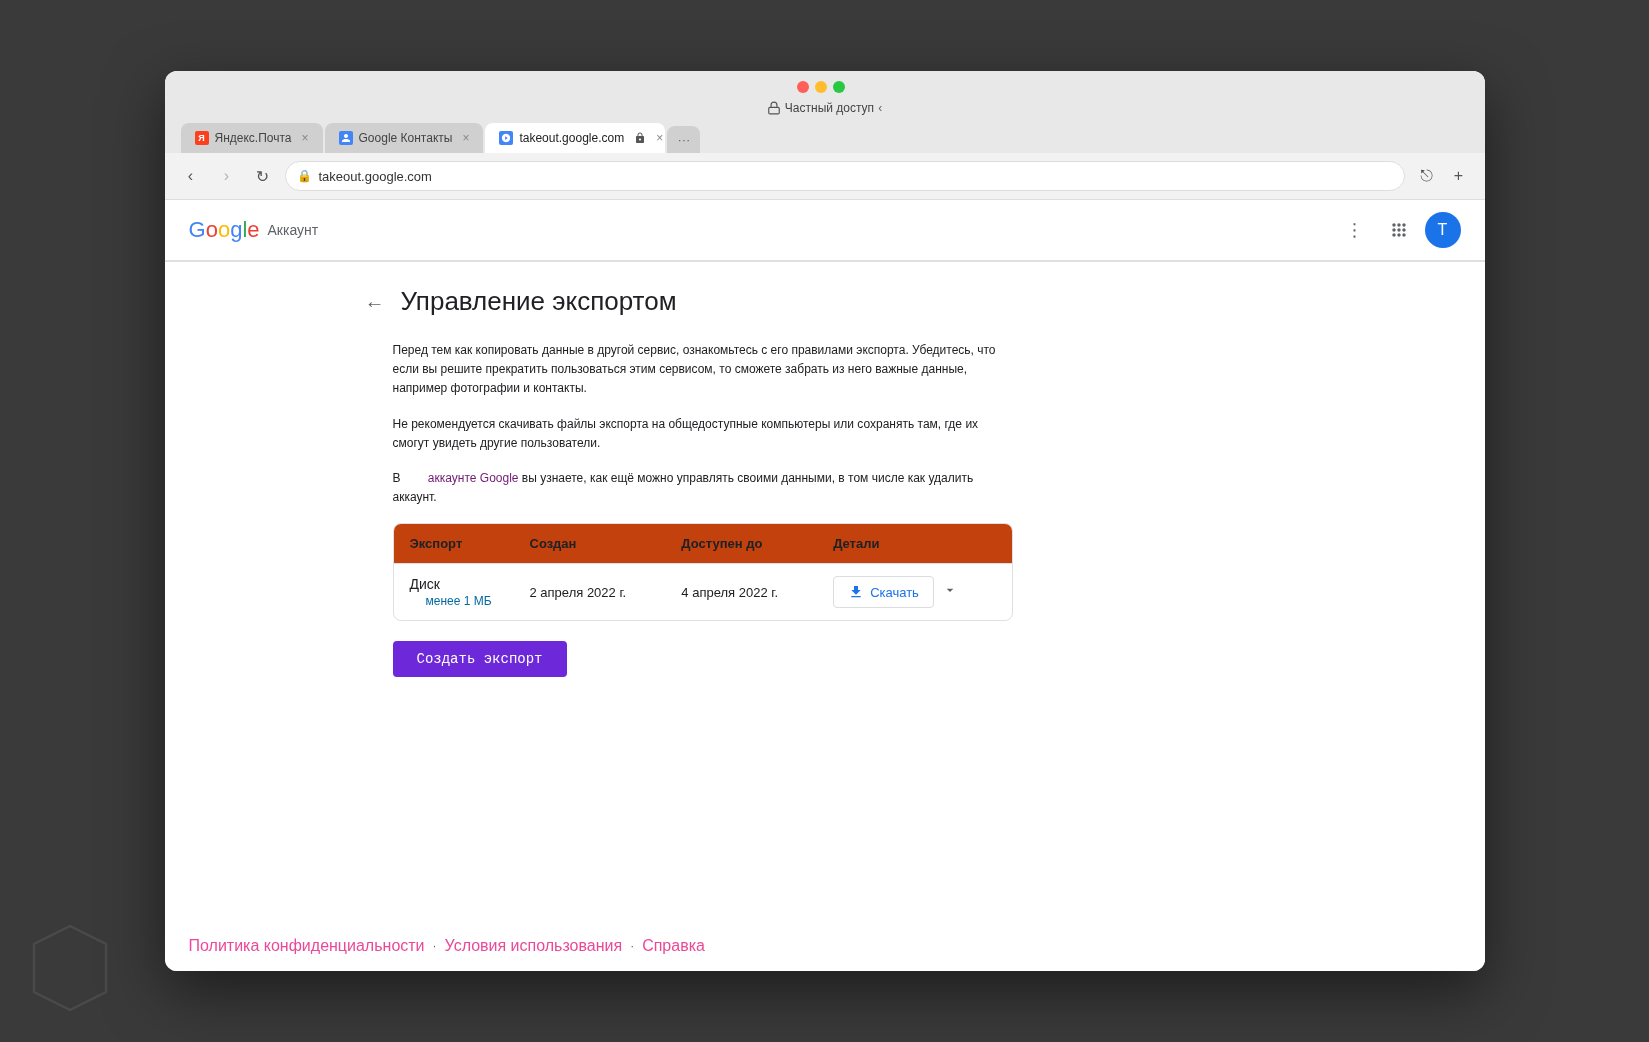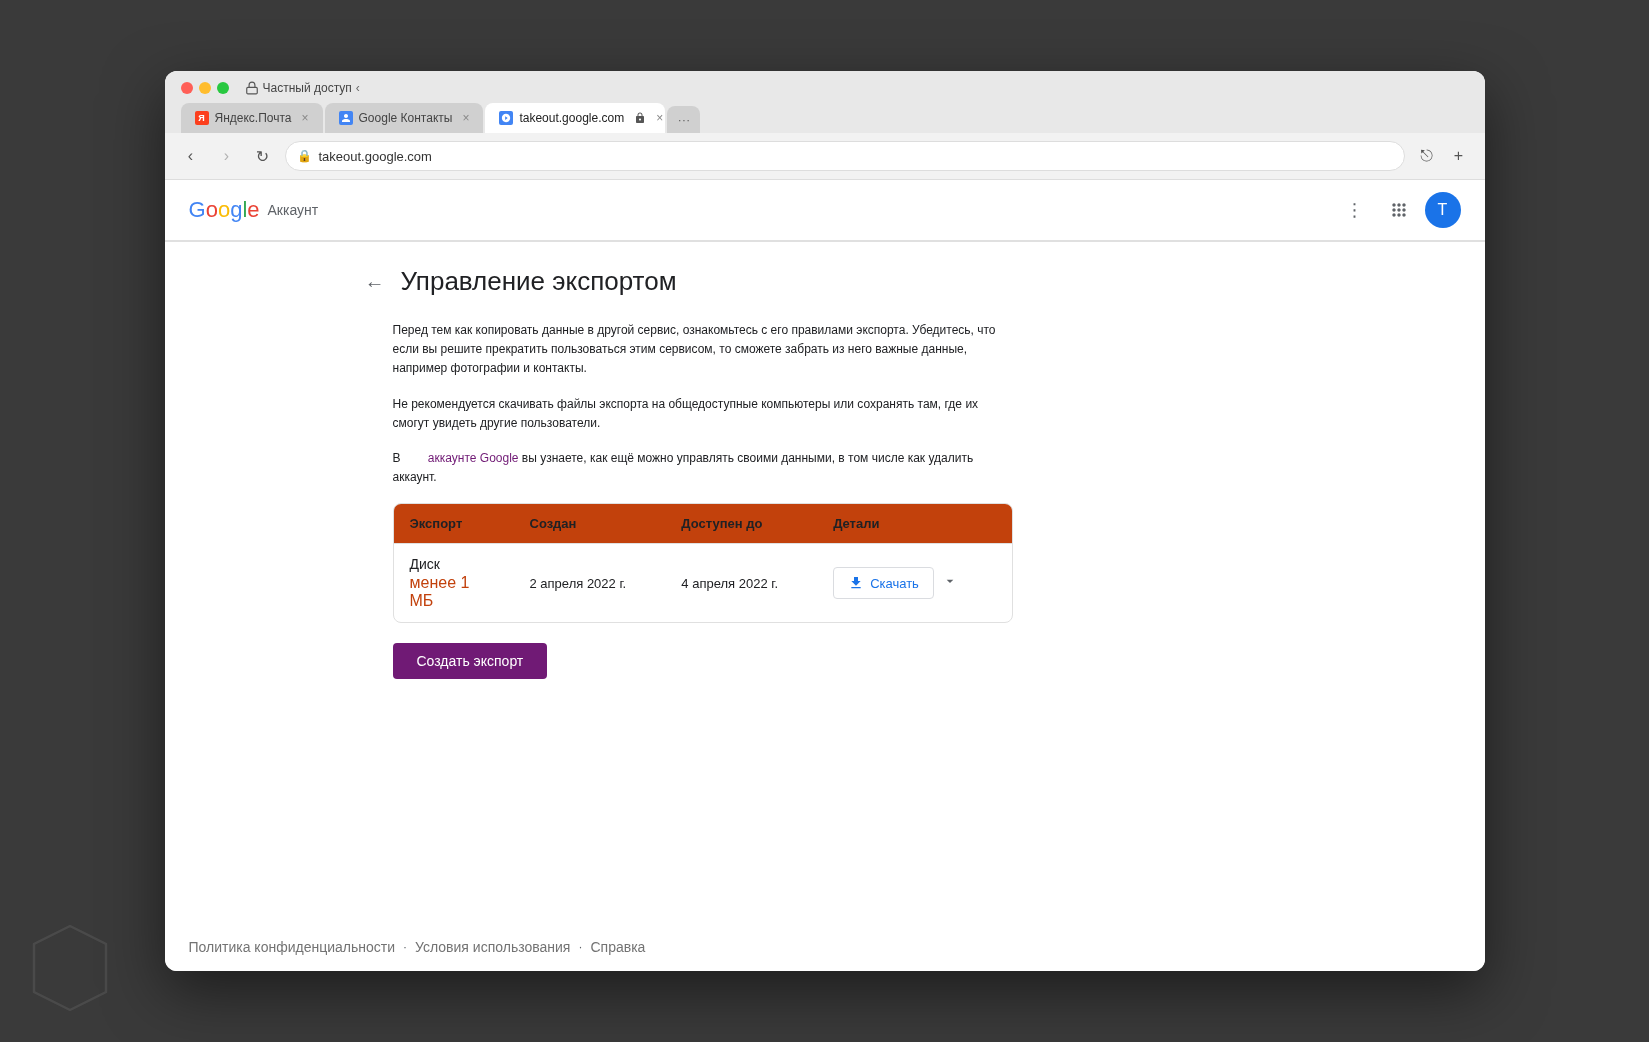--- a/index.html
+++ b/index.html
@@ -31,20 +31,21 @@
       padding: 10px 16px 0;
       display: flex;
       flex-direction: column;
     }
 
     .browser-controls {
       display: flex;
       align-items: center;
       gap: 8px;
       margin-bottom: 8px;
+      flex-direction: column;
     }
 
     .traffic-lights {
       display: flex;
       gap: 6px;
       margin-right: 8px;
     }
 
     .dot {
       width: 12px;
@@ -333,23 +334,24 @@
     .td-export {
       width: 120px;
     }
 
     .export-name {
       font-weight: 500;
       font-size: 14px;
     }
 
     .export-size {
-      font-size: 16px;
-      color: #c2410c;
+      font-size: 12px;
+      color: #0369a1;
       margin-top: 2px;
+      margin-left: 16px;
     }
 
     .download-btn {
       display: inline-flex;
       align-items: center;
       gap: 6px;
       background: transparent;
       border: 1px solid #dadce0;
       border-radius: 4px;
       padding: 7px 14px;
@@ -374,41 +376,42 @@
       gap: 0;
     }
 
     
     .create-export-row {
       margin-top: 20px;
       margin-left: 32px;
     }
 
     .create-export-btn {
-      background: #701a75;
+      background: #6d28d9;
       color: white;
       border: none;
       border-radius: 4px;
       padding: 10px 24px;
       font-size: 14px;
       font-weight: 500;
       cursor: pointer;
+      font-family: Liberation Mono, monospace;
     }
 
     
     .page-footer {
       padding: 16px 24px;
       display: flex;
       align-items: center;
       gap: 8px;
     }
 
     .footer-link {
-      font-size: 14px;
-      color: #737373;
+      font-size: 16px;
+      color: #ec4899;
       text-decoration: none;
       cursor: pointer;
       text-align: center;
     }
 
     .footer-dot {
       color: #5f6368;
       font-size: 12px;
     }
 

